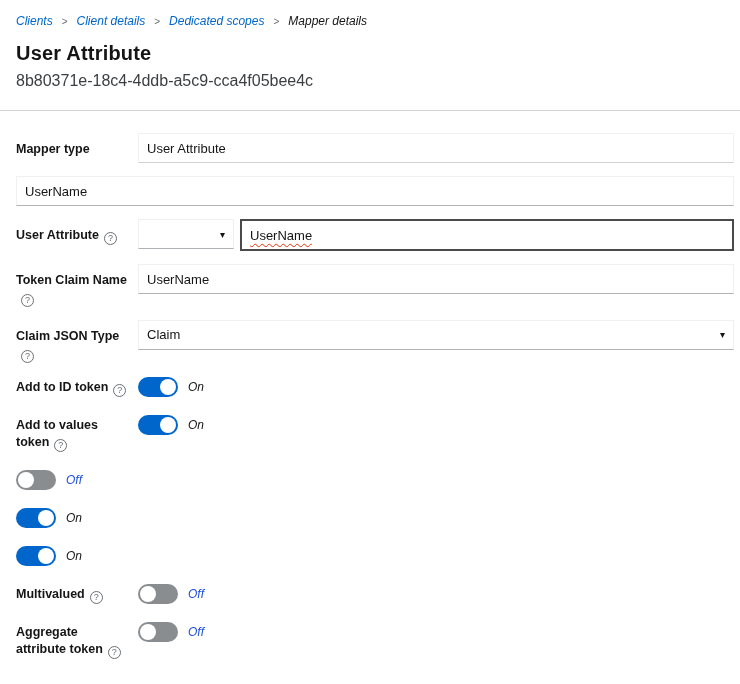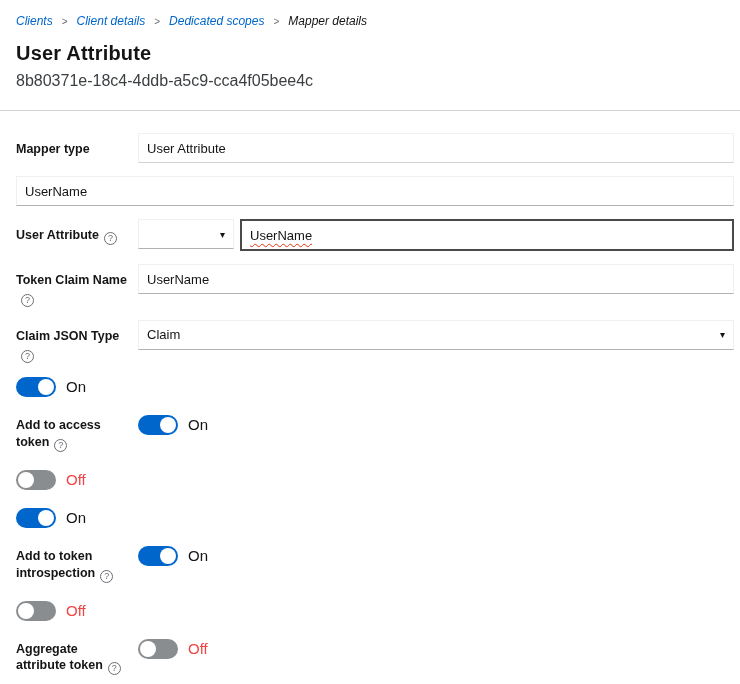--- a/index.html
+++ b/index.html
@@ -56,22 +56,22 @@
   
   .toggle-row { margin-bottom:17px; }
   .toggle-row .label { padding-top:3px; }
   .toggle-row .field { display:flex; align-items:center; padding-top:1px; }
   .switch { position:relative; display:inline-block; width:40px; height:20px;
             border-radius:10px; background:#8a8d90; cursor:pointer; flex:0 0 40px; }
   .switch .knob { position:absolute; top:2px; left:2px; width:16px; height:16px;
                   border-radius:50%; background:#fff; }
   .switch.on { background:var(--accent,#0066cc); }
   .switch.on .knob { left:auto; right:2px; }
-  .switch-label { margin-left:10px; font-size:15px; color:#151515; }
-  .switch-label.off { color:#ef4444; }
+  .switch-label { margin-left:10px; font-size:12px; color:#151515;font-style:italic; }
+  .switch-label.off { color:#1d4ed8; }
 </style>
 </head>
 <body>
 
 <nav class="breadcrumb">
   <a class="crumb">Clients</a>
   <span class="sep">&gt;</span>
   <a class="crumb">Client details</a>
   <span class="sep">&gt;</span>
   <a class="crumb">Dedicated scopes</a>
@@ -132,31 +132,34 @@
     </div>
     <div class="field">
       <div class="select">
         <span>Claim</span>
         <span class="caret">▾</span>
       </div>
     </div>
   </div>
 
   <div class="row toggle-row">
-    <div class="field">
-      <span class="switch on">
-          <span class="knob"></span>
-        </span>
-      <span class="switch-label">On</span>
-    </div>
-  </div>
-
-  <div class="row toggle-row">
-    <div class="label">
-      <span>Add to access token</span><span class="help">?</span>
+    <div class="label">
+      <span>Add to ID token</span><span class="help">?</span>
+    </div>
+    <div class="field">
+      <span class="switch on">
+          <span class="knob"></span>
+        </span>
+      <span class="switch-label">On</span>
+    </div>
+  </div>
+
+  <div class="row toggle-row">
+    <div class="label">
+      <span>Add to values token</span><span class="help">?</span>
     </div>
     <div class="field">
       <span class="switch on">
           <span class="knob"></span>
         </span>
       <span class="switch-label">On</span>
     </div>
   </div>
 
   <div class="row toggle-row">
@@ -171,32 +174,32 @@
   <div class="row toggle-row">
     <div class="field">
       <span class="switch on">
           <span class="knob"></span>
         </span>
       <span class="switch-label">On</span>
     </div>
   </div>
 
   <div class="row toggle-row">
-    <div class="label">
-      <span>Add to token introspection</span><span class="help">?</span>
-    </div>
-    <div class="field">
-      <span class="switch on">
-          <span class="knob"></span>
-        </span>
-      <span class="switch-label">On</span>
-    </div>
-  </div>
-
-  <div class="row toggle-row">
+    <div class="field">
+      <span class="switch on">
+          <span class="knob"></span>
+        </span>
+      <span class="switch-label">On</span>
+    </div>
+  </div>
+
+  <div class="row toggle-row">
+    <div class="label">
+      <span>Multivalued</span><span class="help">?</span>
+    </div>
     <div class="field">
       <span class="switch">
           <span class="knob"></span>
         </span>
       <span class="switch-label off">Off</span>
     </div>
   </div>
 
   <div class="row toggle-row">
     <div class="label">

